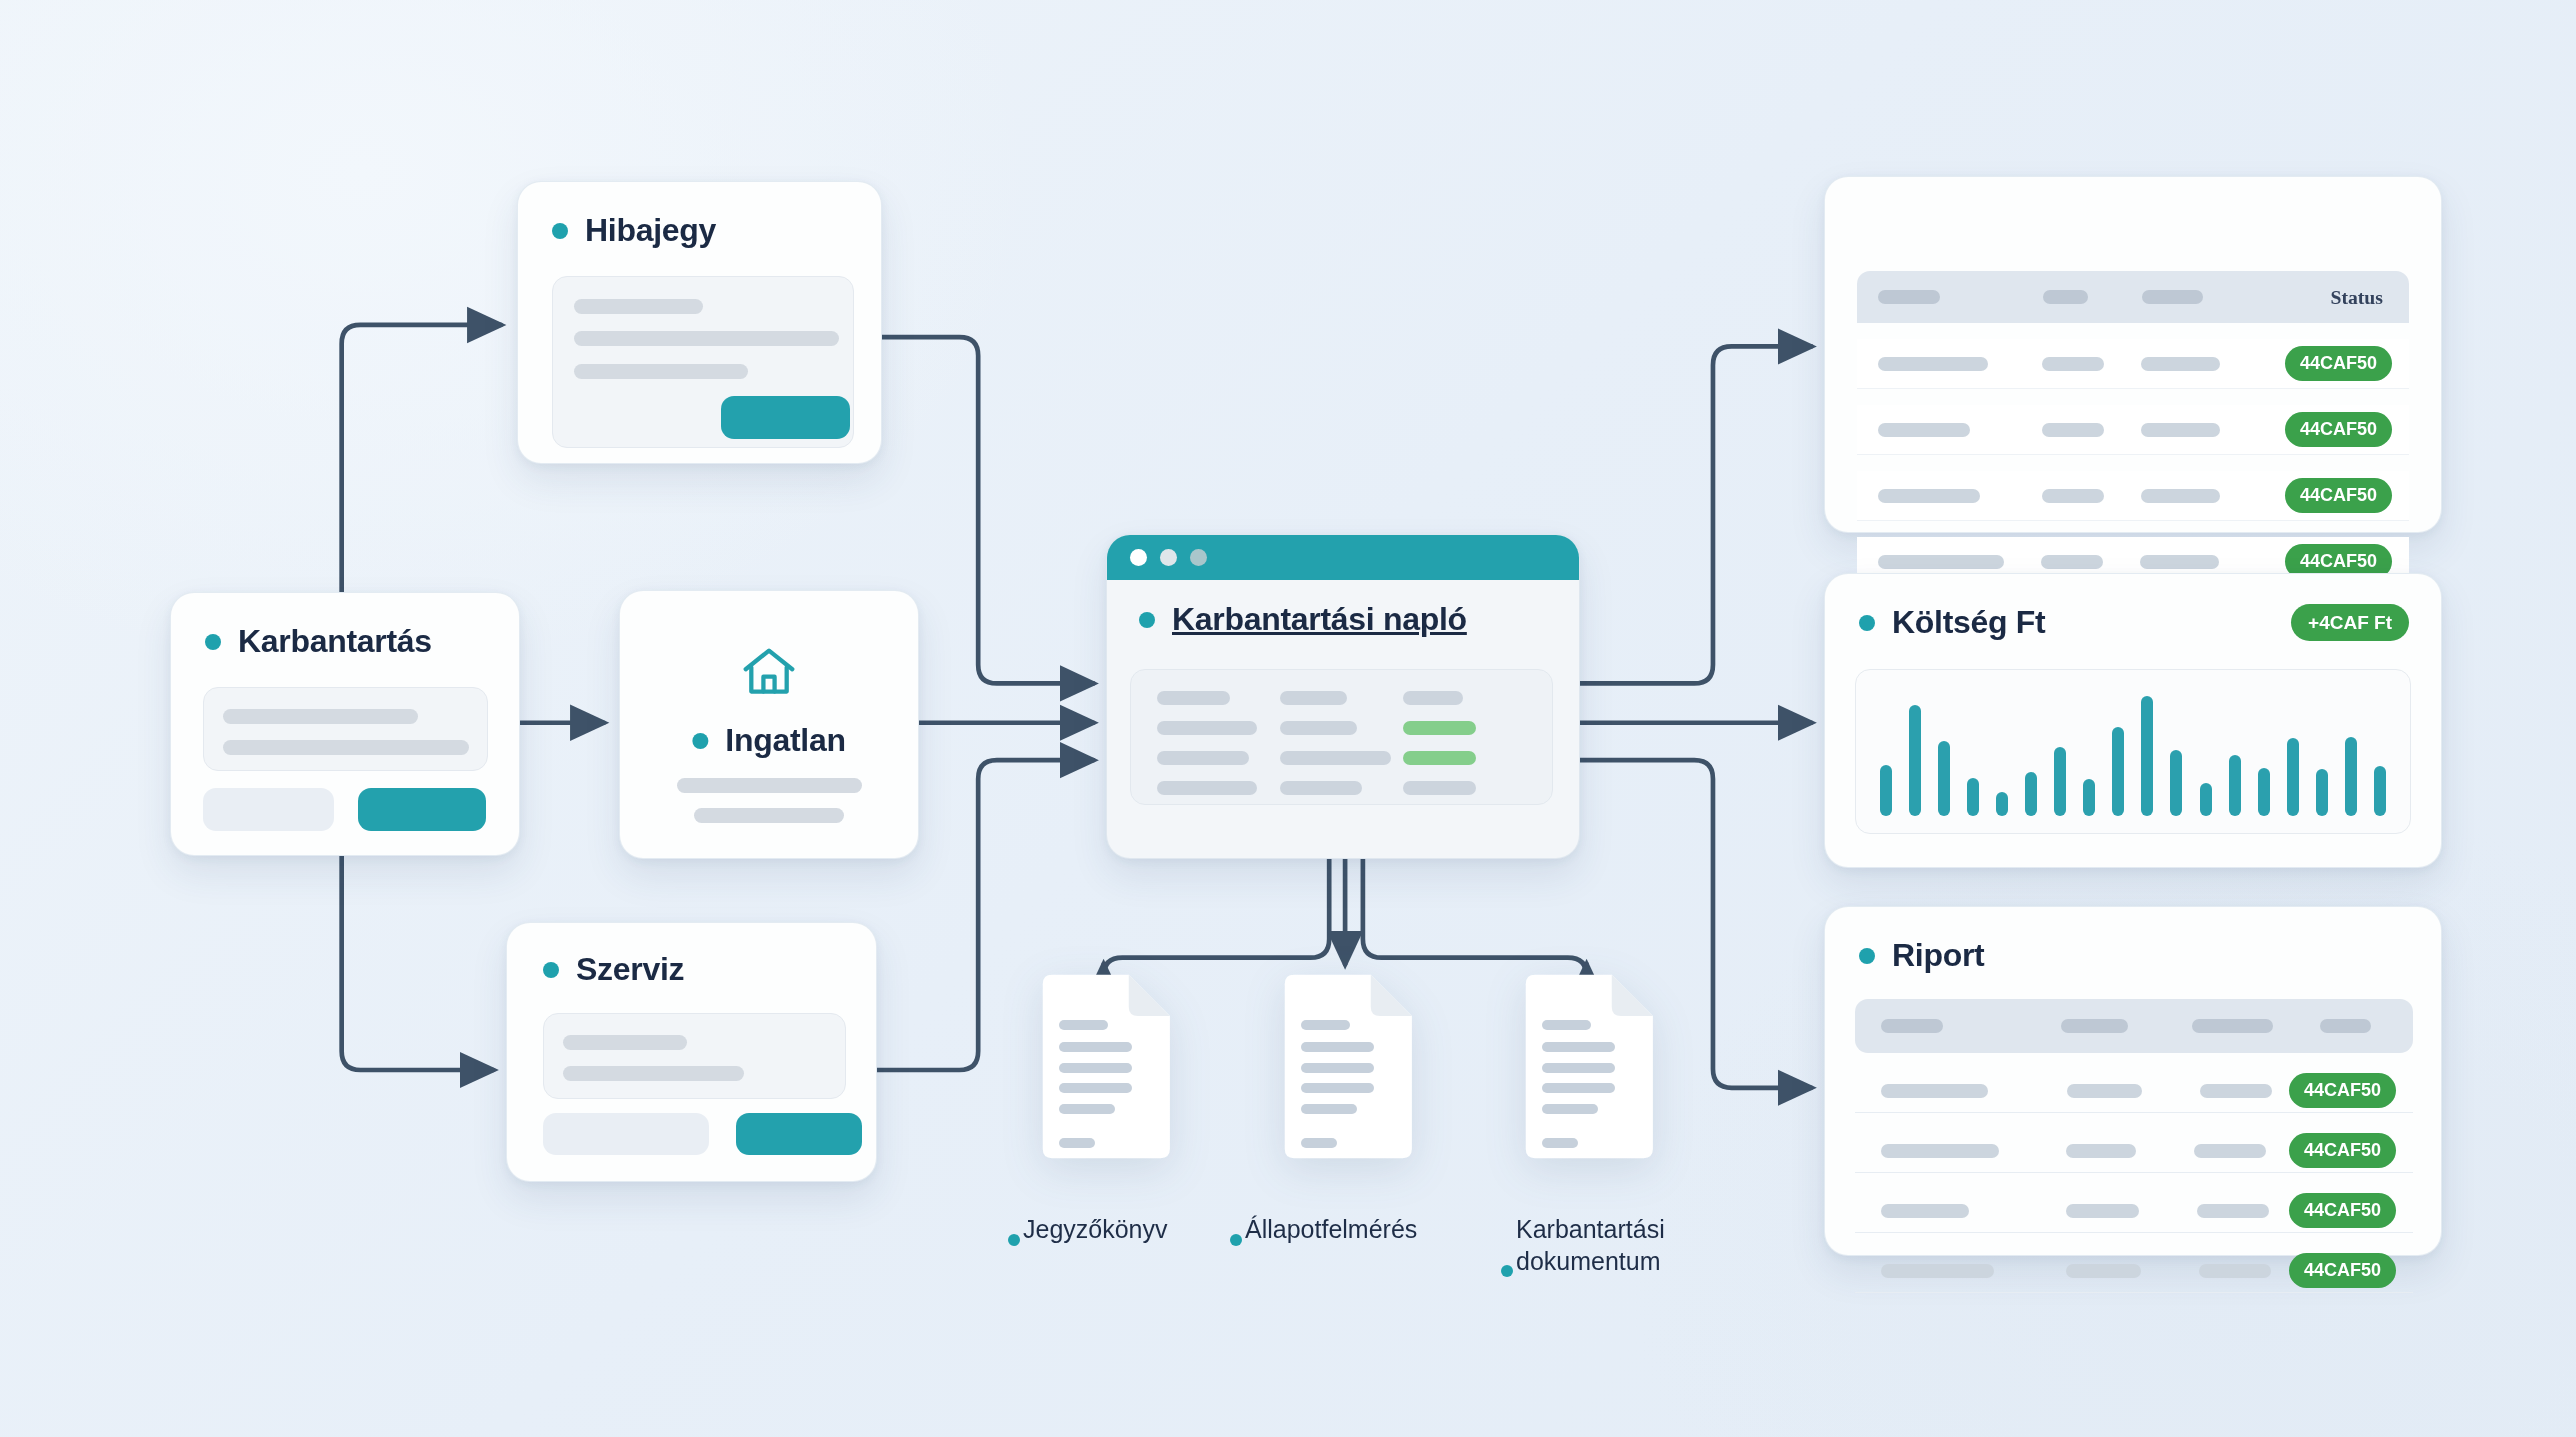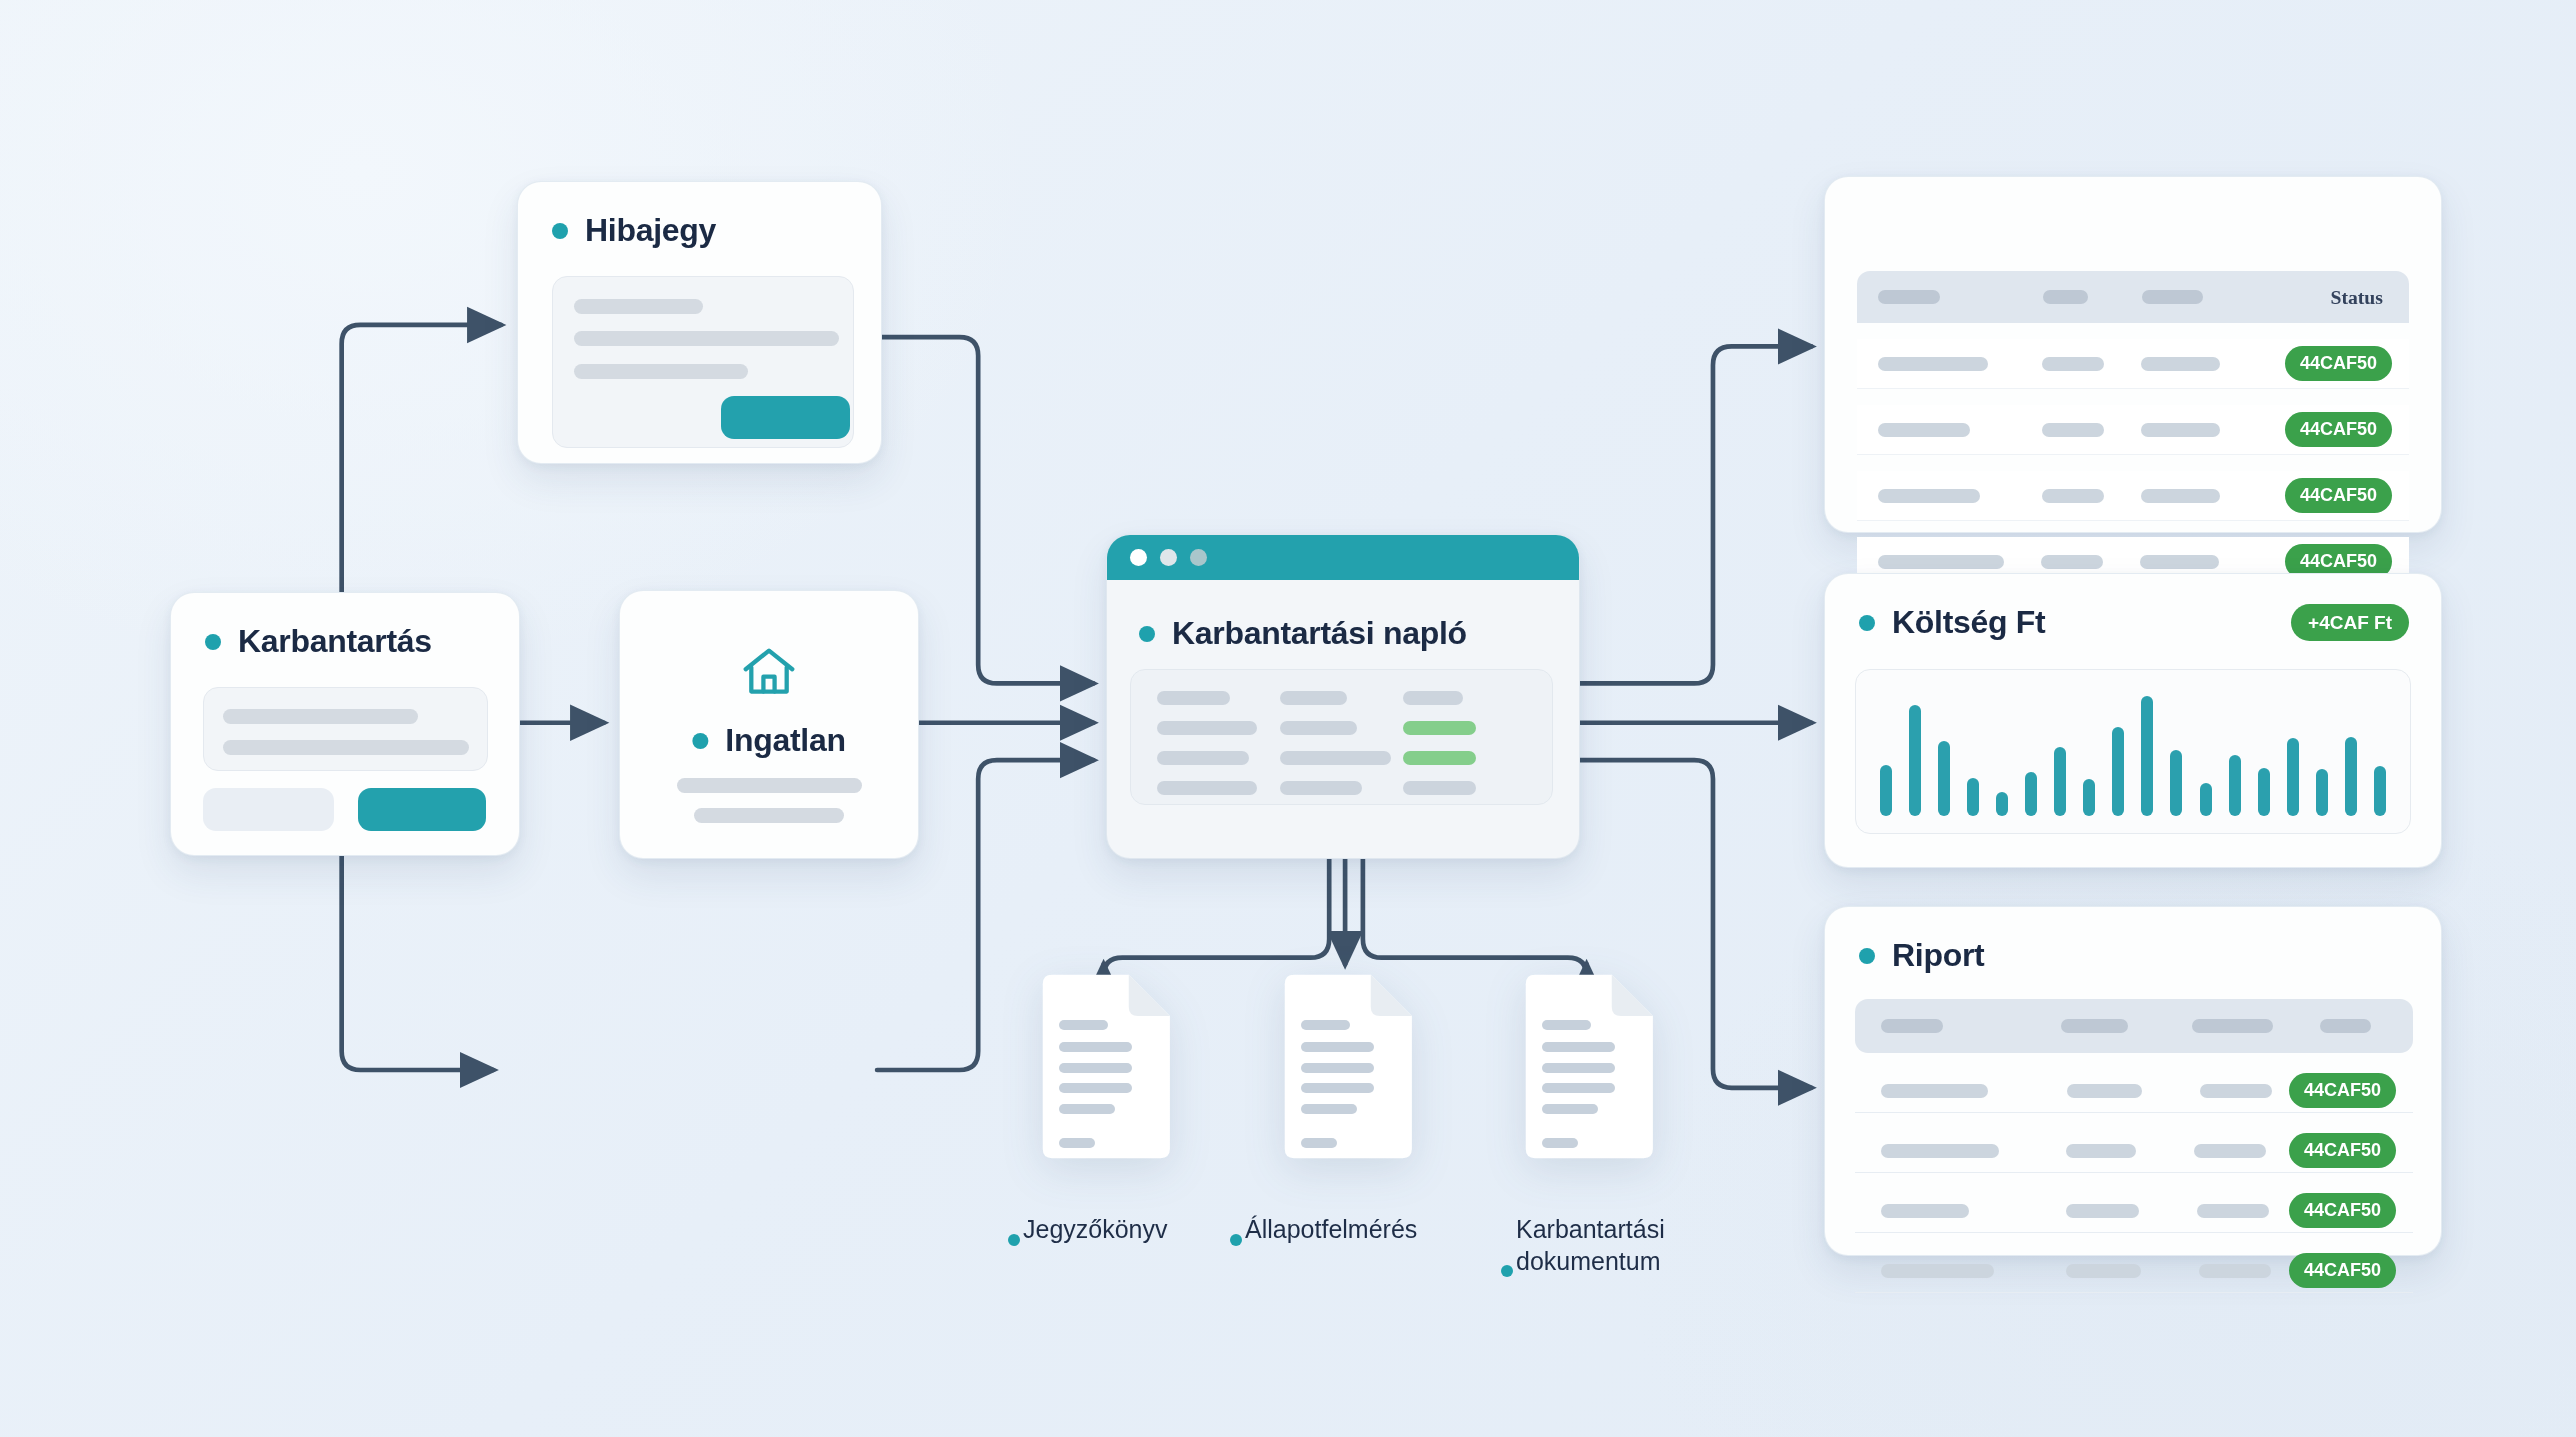--- a/index.html
+++ b/index.html
@@ -66,21 +66,21 @@
   #card-ingatlan .p1{position:absolute;left:57px;top:187px;width:185px;}
   #card-ingatlan .p2{position:absolute;left:74px;top:217px;width:150px;}
 
   
   #window-naplo{left:1106px;top:534px;width:472px;height:323px;overflow:hidden;background:#f3f6f9;}
   #window-naplo .titlebar{height:45px;background:#23a1ad;display:flex;align-items:center;gap:13px;padding-left:22.5px;}
   #window-naplo .wdot{width:17px;height:17px;border-radius:50%;}
   #window-naplo .wdot.a{background:#ffffff;}
   #window-naplo .wdot.b{background:#dfe6ea;}
   #window-naplo .wdot.c{background:#a9c6cb;}
-  #window-naplo .card-title{position:absolute;left:32px;top:80px;}
+  #window-naplo .card-title{position:absolute;left:32px;top:66px;text-decoration:underline;}
   #window-naplo .grid{
     position:absolute;left:22.5px;top:134px;width:423px;height:136px;
     background:#eef2f6;border:0.9px solid #e2e8ee;border-radius:15px;
     display:grid;grid-template-columns:1fr 1fr 1fr;align-content:space-between;
     padding:20.6px 26px;box-sizing:border-box;row-gap:16px;
   }
   #window-naplo .cell{height:14px;border-radius:7.5px;background:#ccd4dd;}
   #window-naplo .cell.green{background:#84ce8b;}
 
   
@@ -192,20 +192,32 @@
       <span>Karbantartás</span>
     </div>
     <div class="panel">
       <div class="bar p1"></div>
       <div class="bar p2"></div>
     </div>
     <div class="btn-ghost"></div>
     <div class="btn-primary"></div>
   </div>
 
+  <div class="card" id="card-szerviz">
+    <div class="card-title">
+      <span class="dot"></span>
+      <span>Szerviz</span>
+    </div>
+    <div class="panel">
+      <div class="bar p1"></div>
+      <div class="bar p2"></div>
+    </div>
+    <div class="btn-ghost"></div>
+    <div class="btn-primary"></div>
+  </div>
 
   <div class="card" id="card-ingatlan">
     <span class="house">
       <svg width="58" height="54" viewBox="0 0 62 58" fill="none" stroke="#23a1ad" stroke-width="4.6" stroke-linecap="round" stroke-linejoin="round">
         <path d="M6 26 L31 6 L56 26"></path>
         <path d="M12 24 L12 50 L50 50 L50 24"></path>
         <path d="M25 50 L25 34 L37 34 L37 50"></path>
       </svg>
     </span>
     <div class="card-title">

